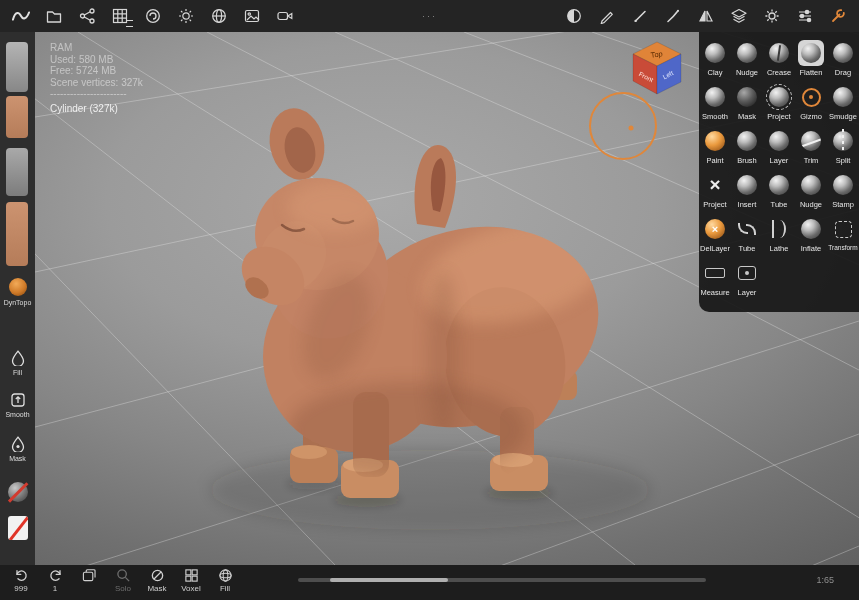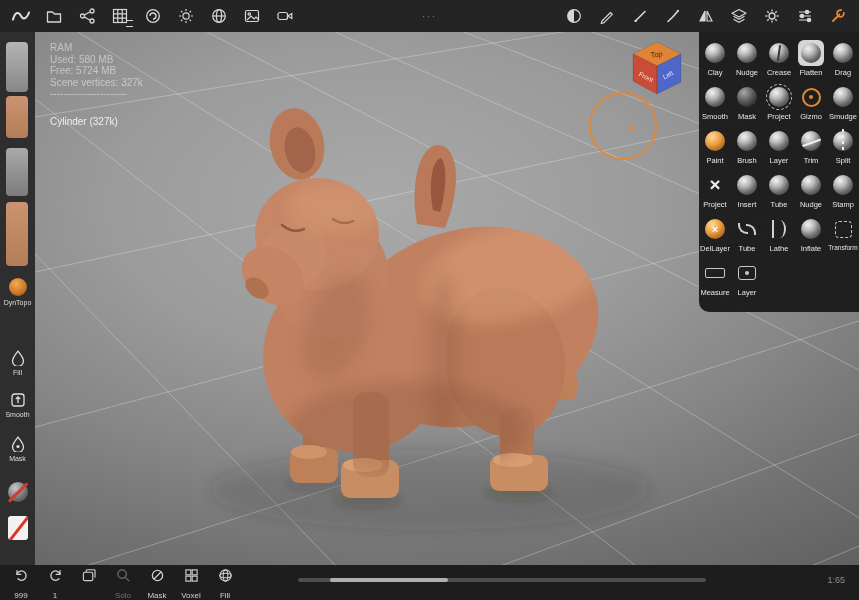--- a/index.html
+++ b/index.html
@@ -34,21 +34,21 @@
   .lb-nocolor{width:20px;height:24px;border-radius:3px;background:#f2f2f2;position:relative;overflow:hidden;}
   .lb-nocolor::after{content:"";position:absolute;left:-6px;top:11px;width:34px;height:2.5px;
           background:#e03428;transform:rotate(-52deg);}
 
   
   .viewport{position:absolute;left:35px;top:32px;right:0;bottom:35px;overflow:hidden;
      background:radial-gradient(95% 85% at 42% 32%, #a9a9a9 0%, #9b9b9b 35%, #868686 60%, #707070 82%, #616161 100%);}
   .scene{position:absolute;inset:0;}
   .stats{position:absolute;left:15px;top:10px;font-size:10px;line-height:11.5px;
          color:rgba(255,255,255,0.48);z-index:2;pointer-events:none;}
-  .stats .obj{margin-top:16px;color:rgba(255,255,255,0.85);}
+  .stats .obj{margin-top:3px;color:rgba(255,255,255,0.85);}
 
   
   .toolpanel{position:absolute;top:0;right:0;width:160px;z-index:4;
       background:rgba(22,22,22,0.92);border-bottom-left-radius:10px;
       padding:6px 0 10px 0;display:grid;grid-template-columns:repeat(5,32px);
       grid-auto-rows:44px;justify-content:center;}
   .tool{display:flex;flex-direction:column;align-items:center;gap:2px;padding-top:2px;cursor:pointer;}
   .iconwrap{width:26px;height:26px;display:flex;align-items:center;justify-content:center;border-radius:6px;}
   .tool.selected .iconwrap{background:#d6d6d6;}
   .tlabel{font-size:7.5px;color:#e6e6e6;white-space:nowrap;}
@@ -83,28 +83,28 @@
       border-left:2px solid #d0d0d0;border-bottom:2px solid #d0d0d0;border-bottom-left-radius:9px;}
   .i-tube::after{content:"";position:absolute;right:0;bottom:1px;width:8px;height:9px;
       border-right:2px solid #d0d0d0;border-top:2px solid #d0d0d0;border-top-right-radius:9px;}
   .i-lathe{background:none;border-radius:0;width:12px;height:18px;border-left:2px solid #d0d0d0;}
   .i-lathe::after{content:"";position:absolute;right:0;top:0;height:100%;width:8px;
       border-right:2px solid #d0d0d0;border-radius:0 60% 60% 0 / 0 50% 50% 0;}
 
   
   .bottombar{position:absolute;left:0;right:0;bottom:0;height:35px;background:#1d1d1d;z-index:6;}
   .bb-left{position:absolute;left:6px;top:3px;display:flex;gap:4px;}
-  .bitem{width:30px;display:flex;flex-direction:column;align-items:center;gap:8px;cursor:pointer;}
+  .bitem{width:30px;display:flex;flex-direction:column;align-items:center;gap:1px;cursor:pointer;}
   .blabel{font-size:8px;color:#cfcfcf;min-height:9px;}
   .bitem.dim .blabel{color:#6e6e6e;}
   .hscroll{position:absolute;left:298px;top:13px;width:408px;height:4px;border-radius:2px;
       background:rgba(255,255,255,0.22);}
   .hthumb{position:absolute;left:32px;top:0;width:118px;height:4px;border-radius:2px;
       background:rgba(255,255,255,0.55);}
-  .zoom{position:absolute;right:14px;top:10px;font-size:9px;color:#8f8f8f;}
+  .zoom{position:absolute;right:25px;top:10px;font-size:9px;color:#8f8f8f;}
 </style>
 </head>
 <body>
 
 <div class="app">
 
   <header class="topbar">
     <div class="tb-group">
       <span class="tb-icon">
         <svg width="20" height="16" viewBox="0 0 20 16">

